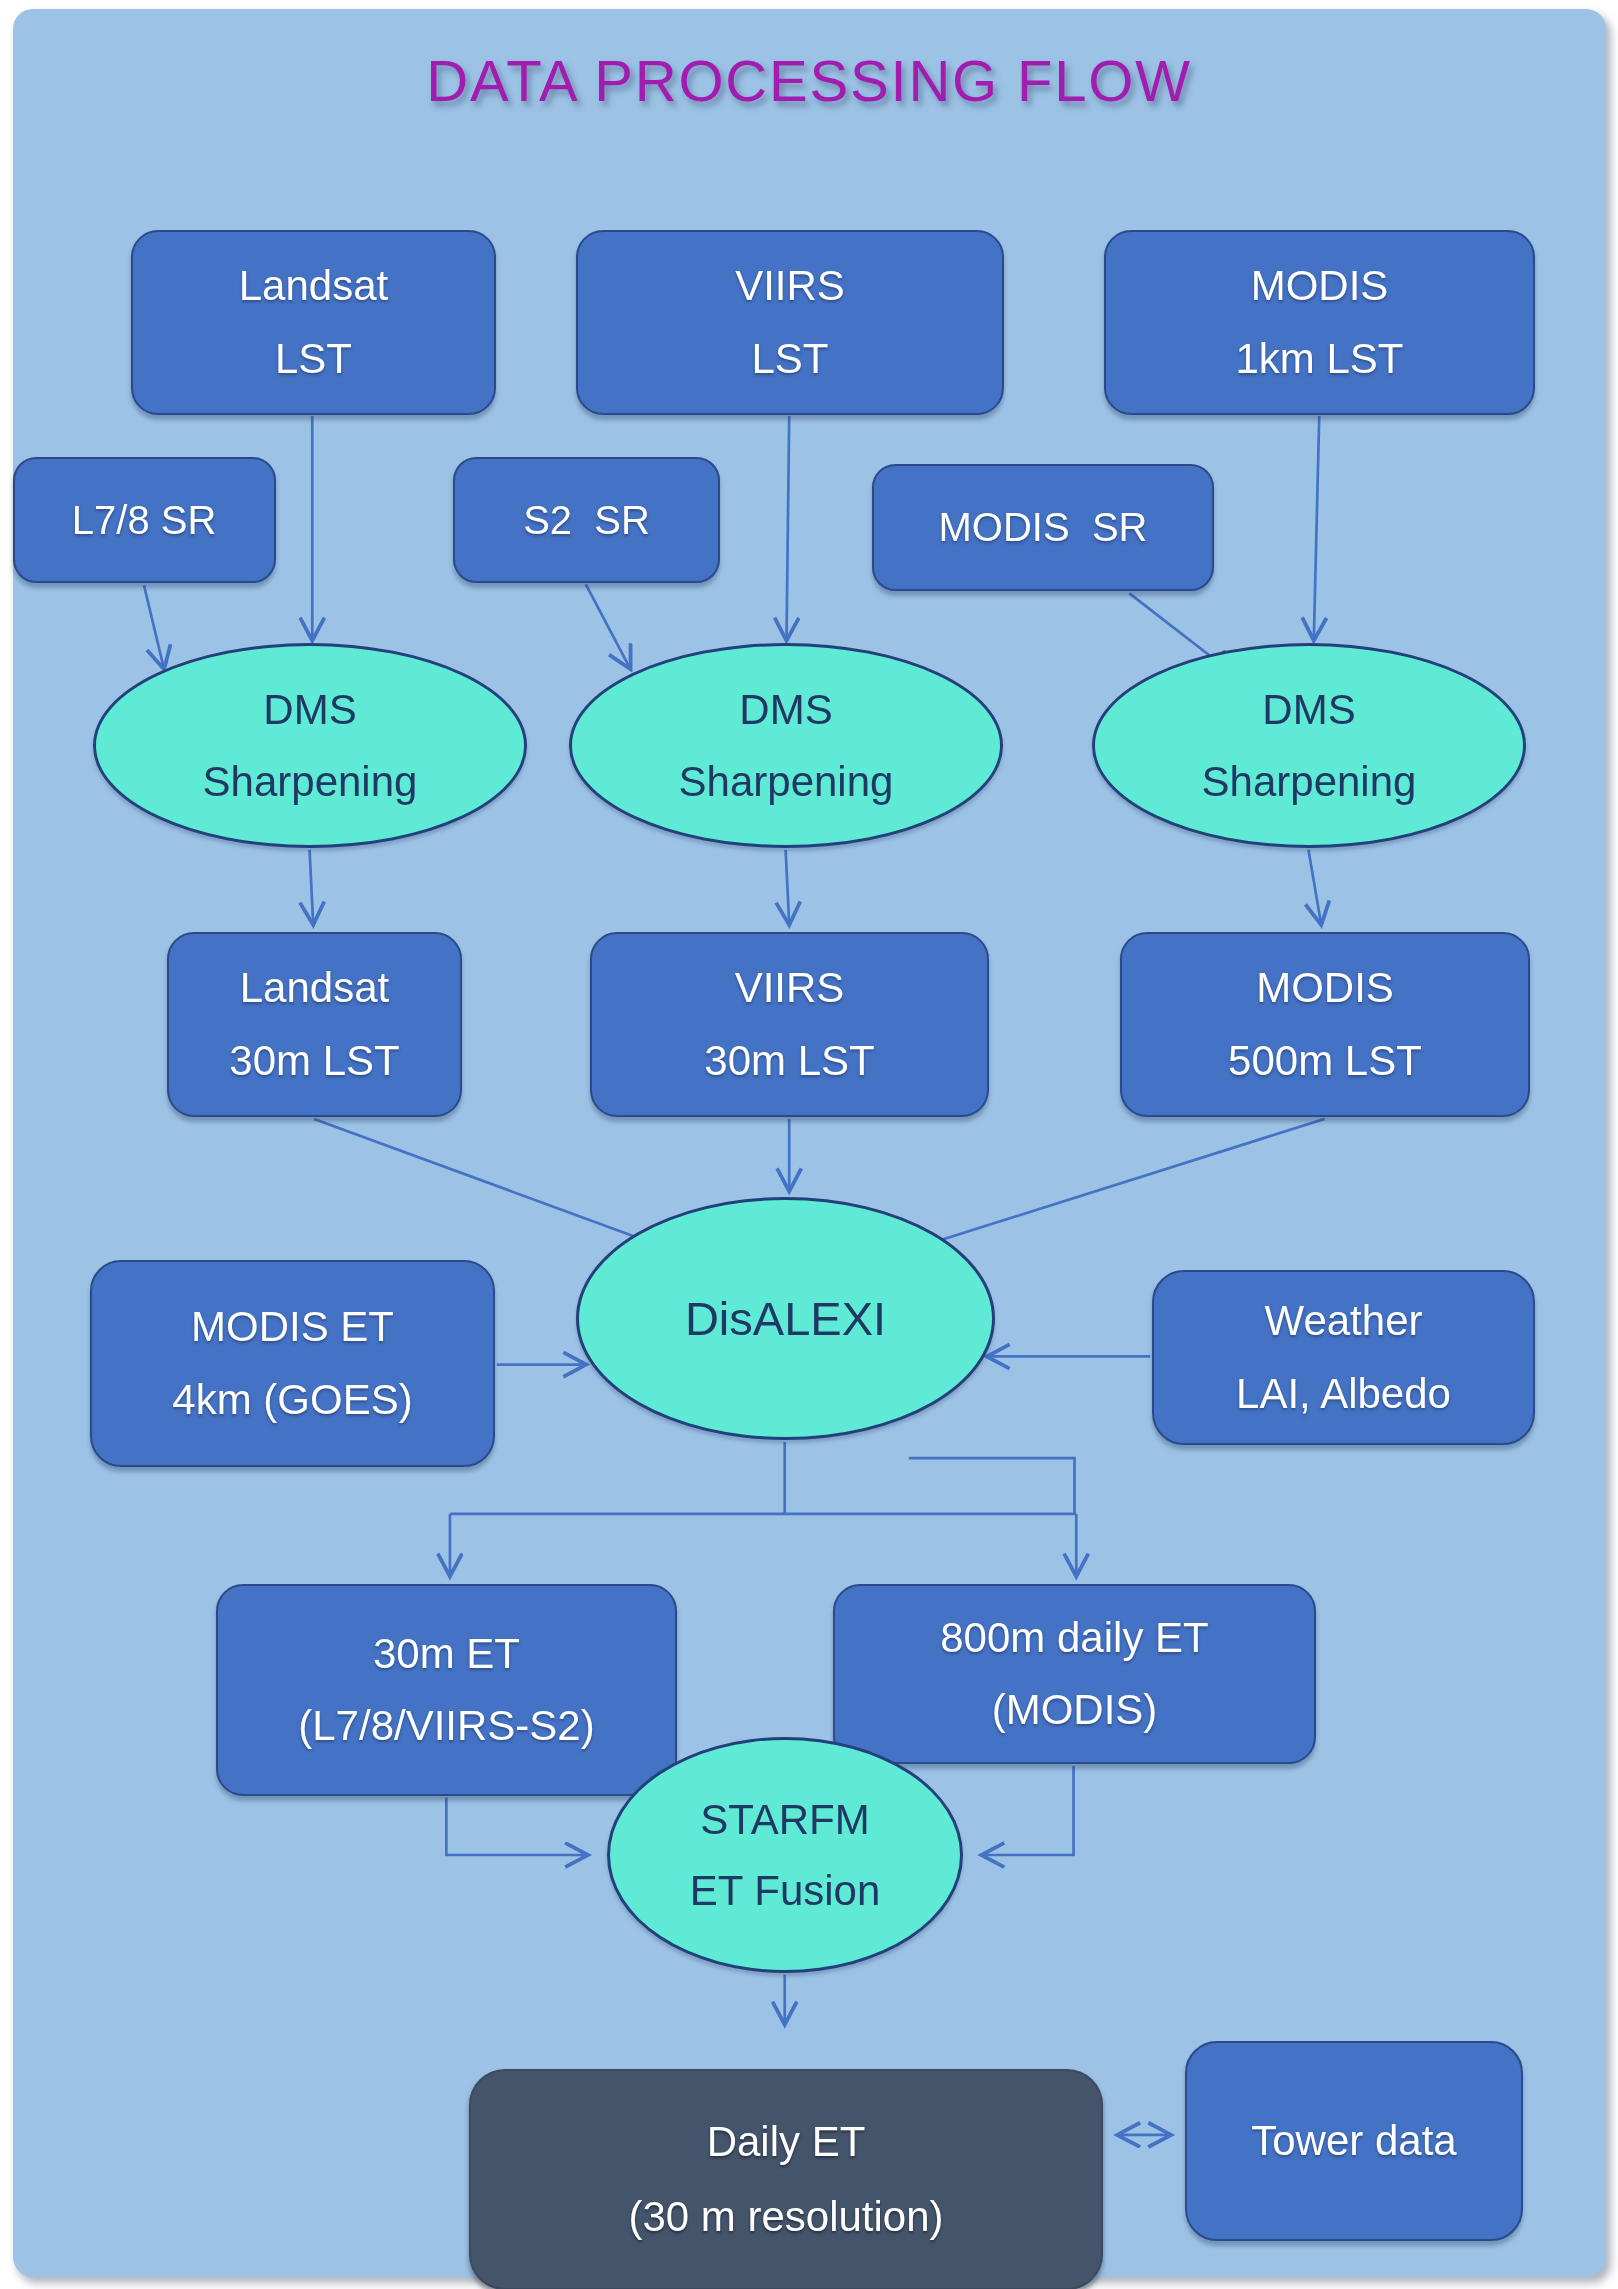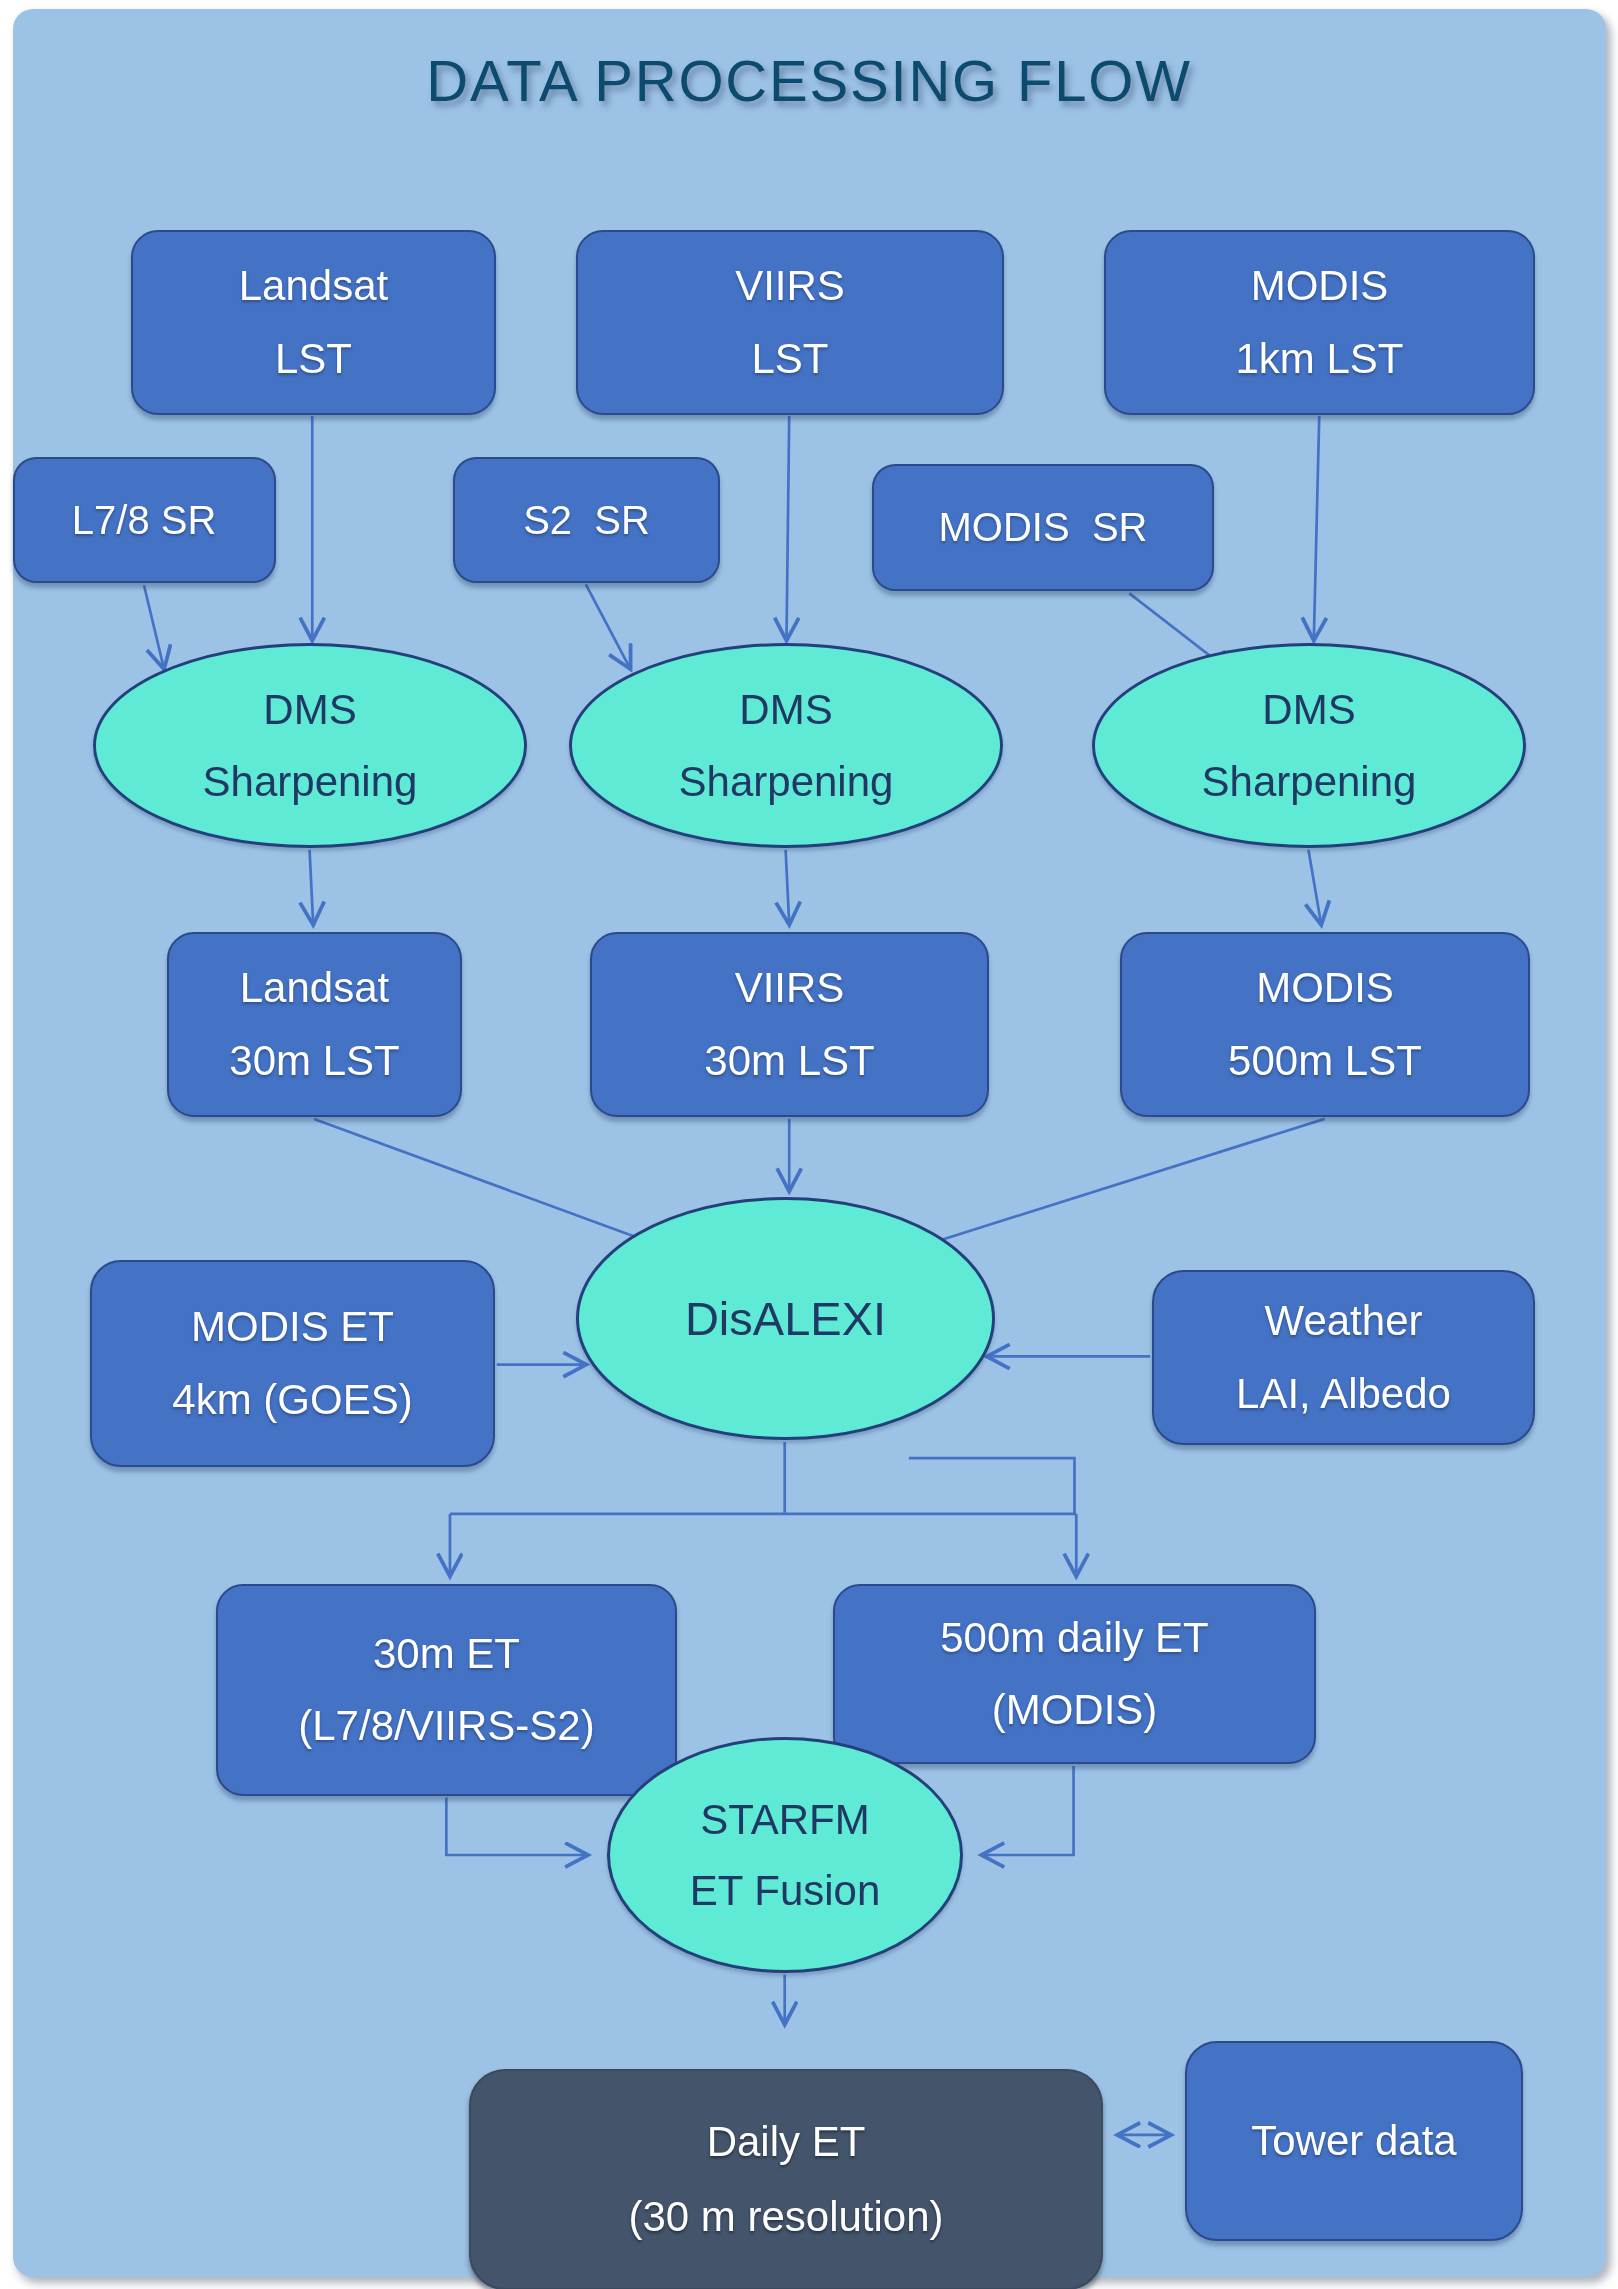--- a/index.html
+++ b/index.html
@@ -3,21 +3,21 @@
 <meta charset="utf-8">
 <style>
   html,body{margin:0;padding:0;background:#FFFFFF;}
   body{width:1618px;height:2290px;position:relative;overflow:hidden;
        font-family:"Liberation Sans", sans-serif;}
   .page{position:absolute;inset:0;}
   .canvas{position:absolute;left:12.6px;top:9px;width:1593px;height:2268px;
           background:#9CC3E6;border-radius:20px;
           box-shadow:4.5px 5.4px 8px rgba(110,120,135,0.55);}
   .title{position:absolute;top:47px;left:0;width:100%;text-align:center;
-         font-size:58px;font-weight:500;letter-spacing:1.8px;color:#0c4a6e;
+         font-size:58px;font-weight:500;letter-spacing:1.8px;color:#a21caf;
          text-shadow:3.6px 4.5px 6.3px rgba(100,125,160,0.85);}
   .node{position:absolute;display:flex;flex-direction:column;justify-content:center;
         align-items:center;text-align:center;box-sizing:border-box;}
   .box{background:#4472C4;border:2.7px solid #2A4A8C;border-radius:27px;color:#FFFFFF;
        box-shadow:0 4.5px 4.5px rgba(40,60,100,0.35);}
   .box .line{font-size:42px;line-height:1.72;white-space:pre-wrap;
              text-shadow:0 1.8px 2.7px rgba(25,45,90,0.5);}
   .small{border-radius:23.4px;}
   .small .line{font-size:40px;}
   .ellipse{background:#5eead4;border:3.6px solid #24407C;border-radius:50%;color:#1F3864;
@@ -130,21 +130,21 @@
   </div>
   <div class="node ellipse" id="node-disalexi" style="left:576px;top:1197px;width:419px;height:243px">
     <div class="line">DisALEXI</div>
   </div>
 
   <div class="node box" id="node-et-30m" style="left:216px;top:1584px;width:461px;height:212px">
     <div class="line">30m ET</div>
     <div class="line">(L7/8/VIIRS-S2)</div>
   </div>
   <div class="node box" id="node-et-500m-daily" style="left:833px;top:1584px;width:483px;height:180px">
-    <div class="line">500m daily ET</div>
+    <div class="line">800m daily ET</div>
     <div class="line">(MODIS)</div>
   </div>
 
   <div class="node ellipse" id="node-starfm" style="left:607px;top:1737px;width:356px;height:236px">
     <div class="line">STARFM</div>
     <div class="line">ET Fusion</div>
   </div>
 
   <div class="node dark" id="node-daily-et" style="left:469px;top:2031px;width:634px;height:221px">
     <div class="line">Daily ET</div>

